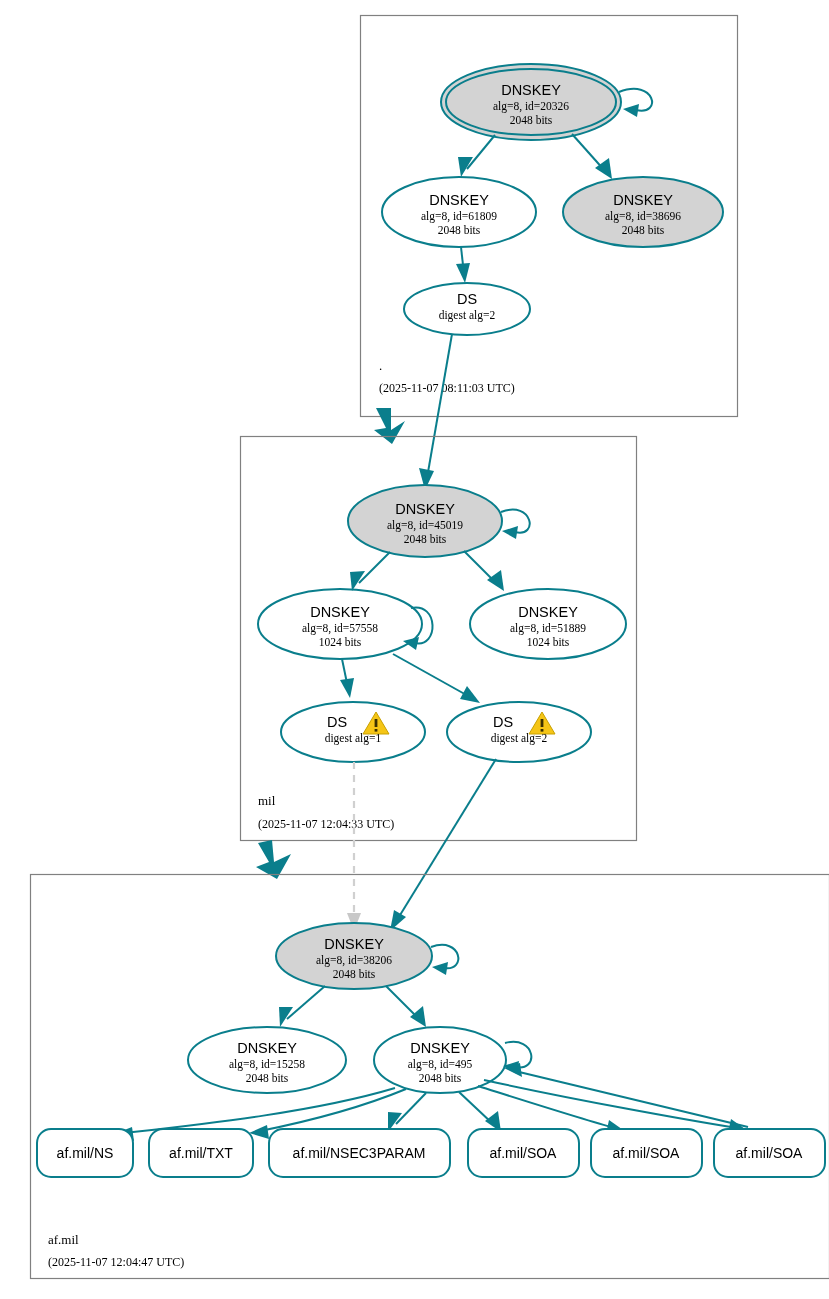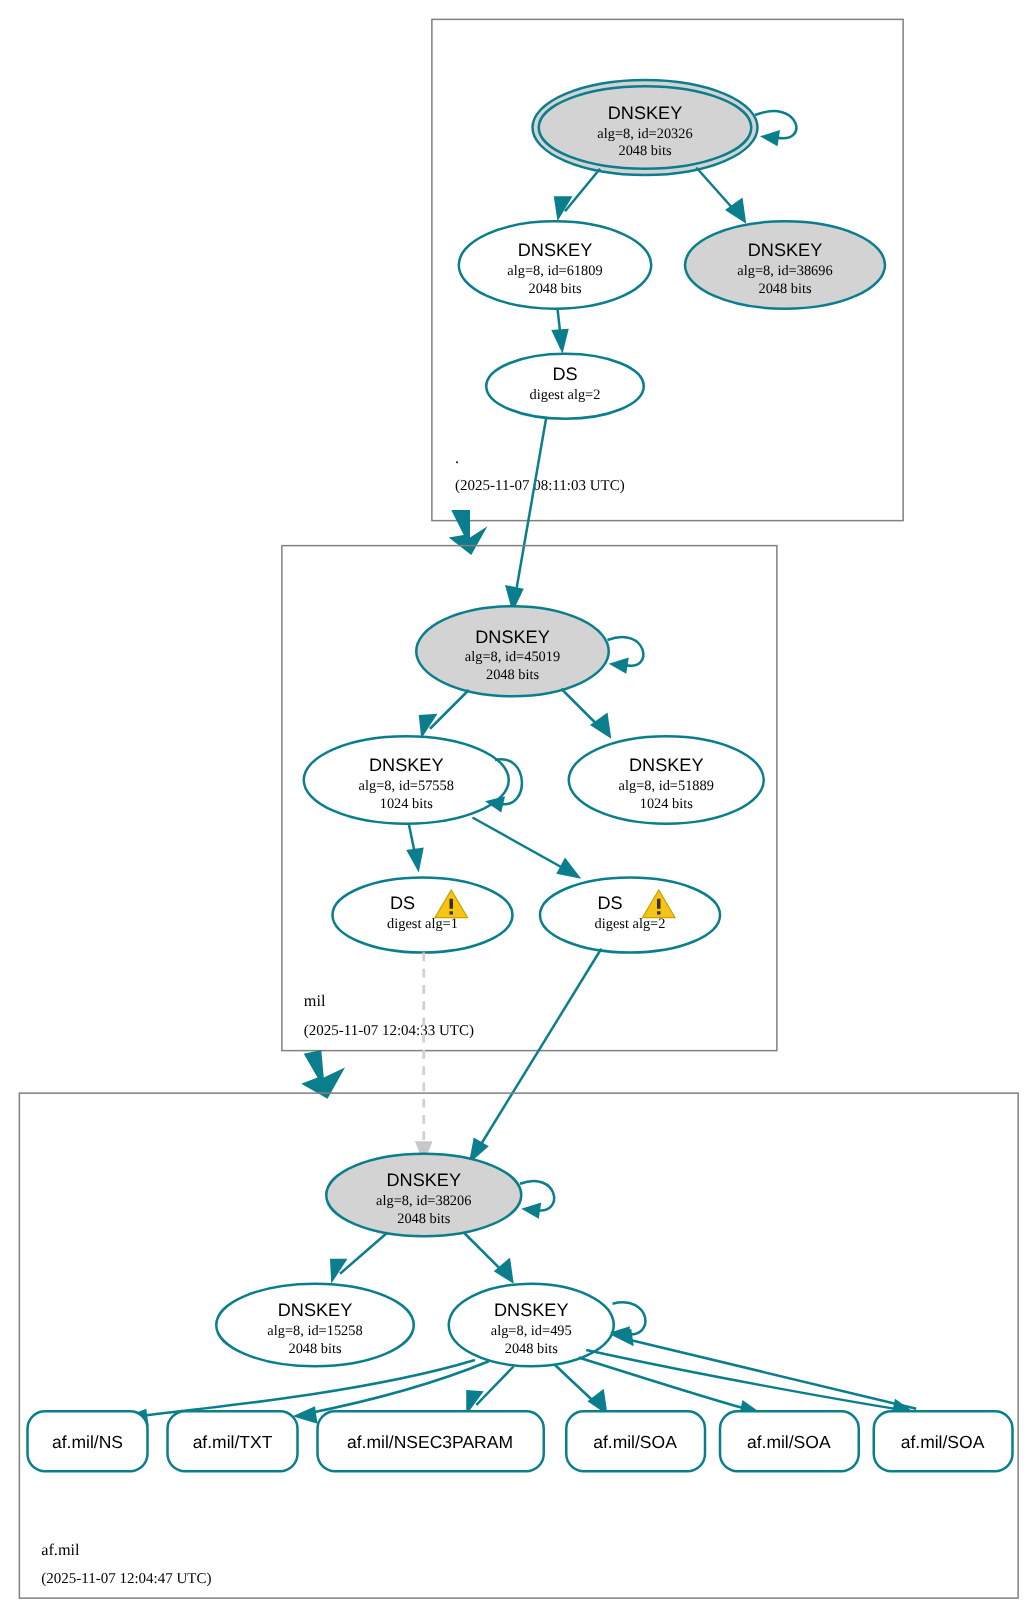--- a/index.html
+++ b/index.html
@@ -1,18 +1,18 @@
 <!DOCTYPE html>
 <html><head>
 <meta charset="utf-8">
 <style>
   html,body{margin:0;padding:0;background:#ffffff;}
   body{width:829px;height:1299px;overflow:hidden;
        font-family:"Liberation Sans", sans-serif;}
-  #stage{position:relative;width:743px;height:1299px;}
+  #stage{position:relative;width:743px;height:1299px;margin-left:15px;}
   svg{display:block;}
   .zonebox{fill:none;stroke:#808080;stroke-width:1.2;}
   .node-ell{stroke:#0a7e8c;stroke-width:2;}
   .fill-gray{fill:#d3d3d3;}
   .fill-white{fill:#ffffff;}
   .edge{fill:none;stroke:#0a7e8c;stroke-width:2;}
   .edge-thick{fill:#0a7e8c;stroke:none;}
   .edge-dash{fill:none;stroke:#d0d0d0;stroke-width:2.2;stroke-dasharray:7,6;}
   .arrowhead{fill:#0a7e8c;stroke:none;}
   .arrowhead-gray{fill:#c8c8c8;stroke:none;}

